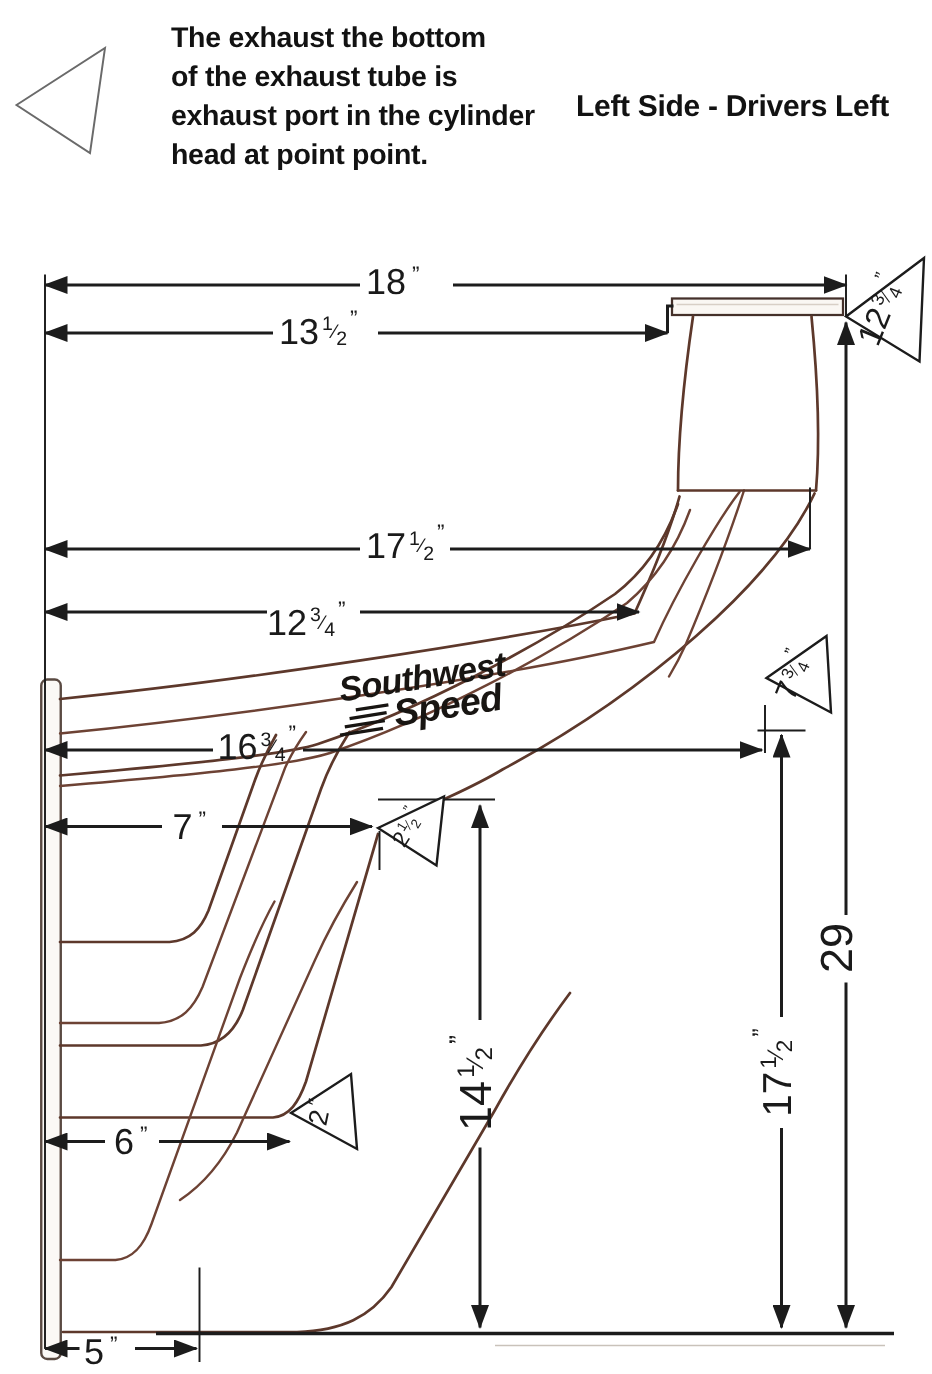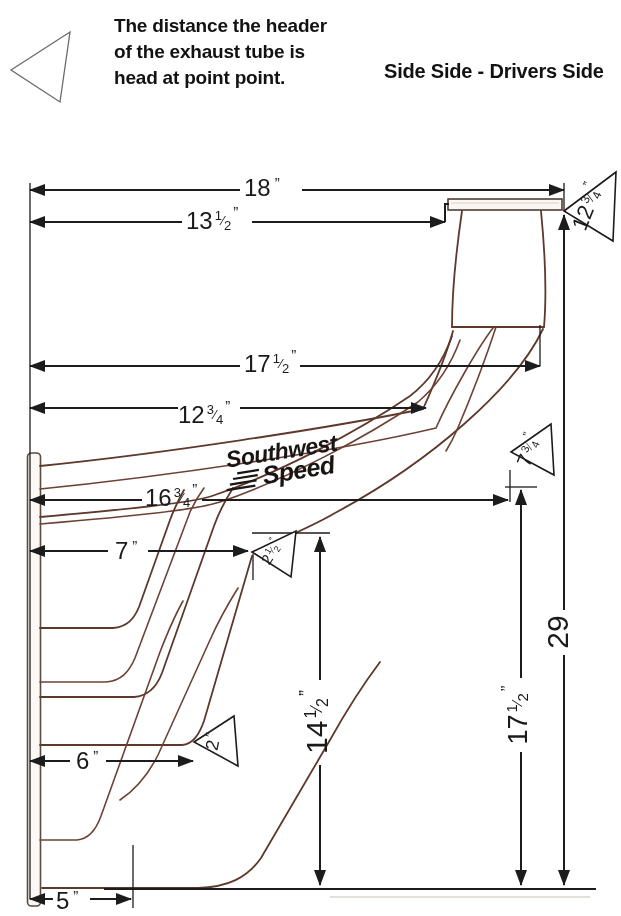--- a/index.html
+++ b/index.html
@@ -163,20 +163,21 @@
       <g stroke="#181512" stroke-width="2.2">
         <line x1="236" y1="466" x2="258" y2="466"></line>
         <line x1="231" y1="471" x2="256" y2="471"></line>
         <line x1="227" y1="476" x2="254" y2="476"></line>
         <line x1="223" y1="481" x2="252" y2="481"></line>
       </g>
     </g>
   </svg>
 
   <div id="note">
-    <div>The distance the header</div>
+    <div>The exhaust the bottom</div>
     <div>of the exhaust tube is</div>
+    <div>exhaust port in the cylinder</div>
     <div>head at point point.</div>
   </div>
 
-  <div id="title">Side Side  - Drivers Side</div>
+  <div id="title">Left Side  - Drivers Left</div>
 
 </div>
 
 </body></html>

